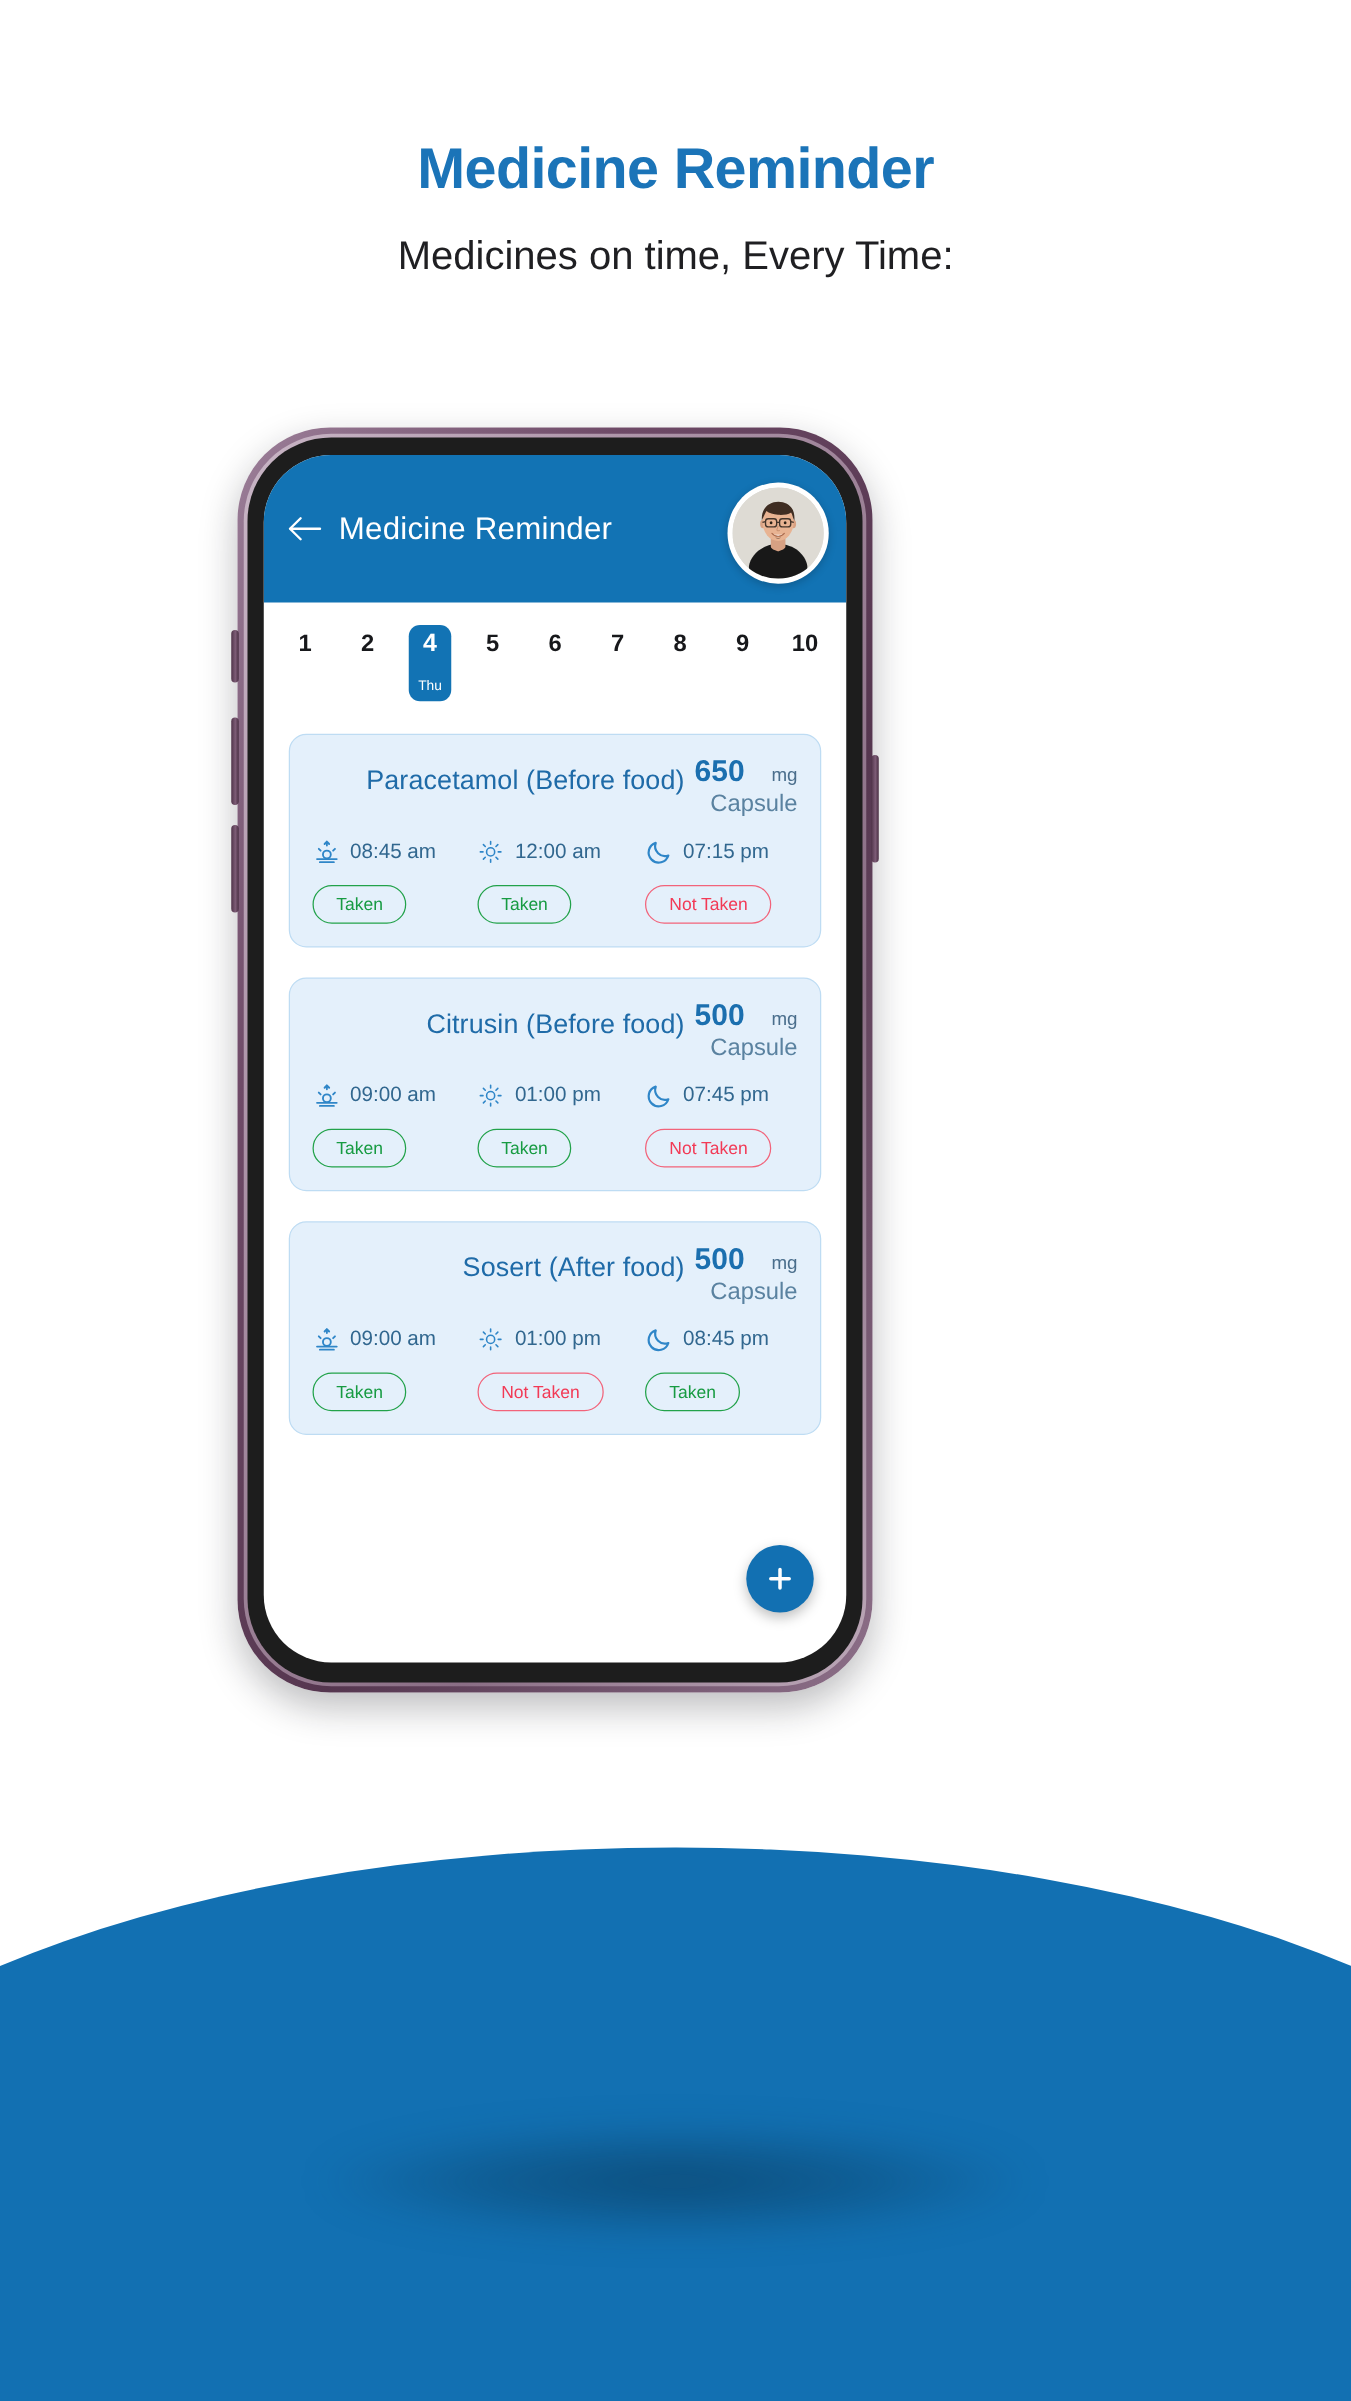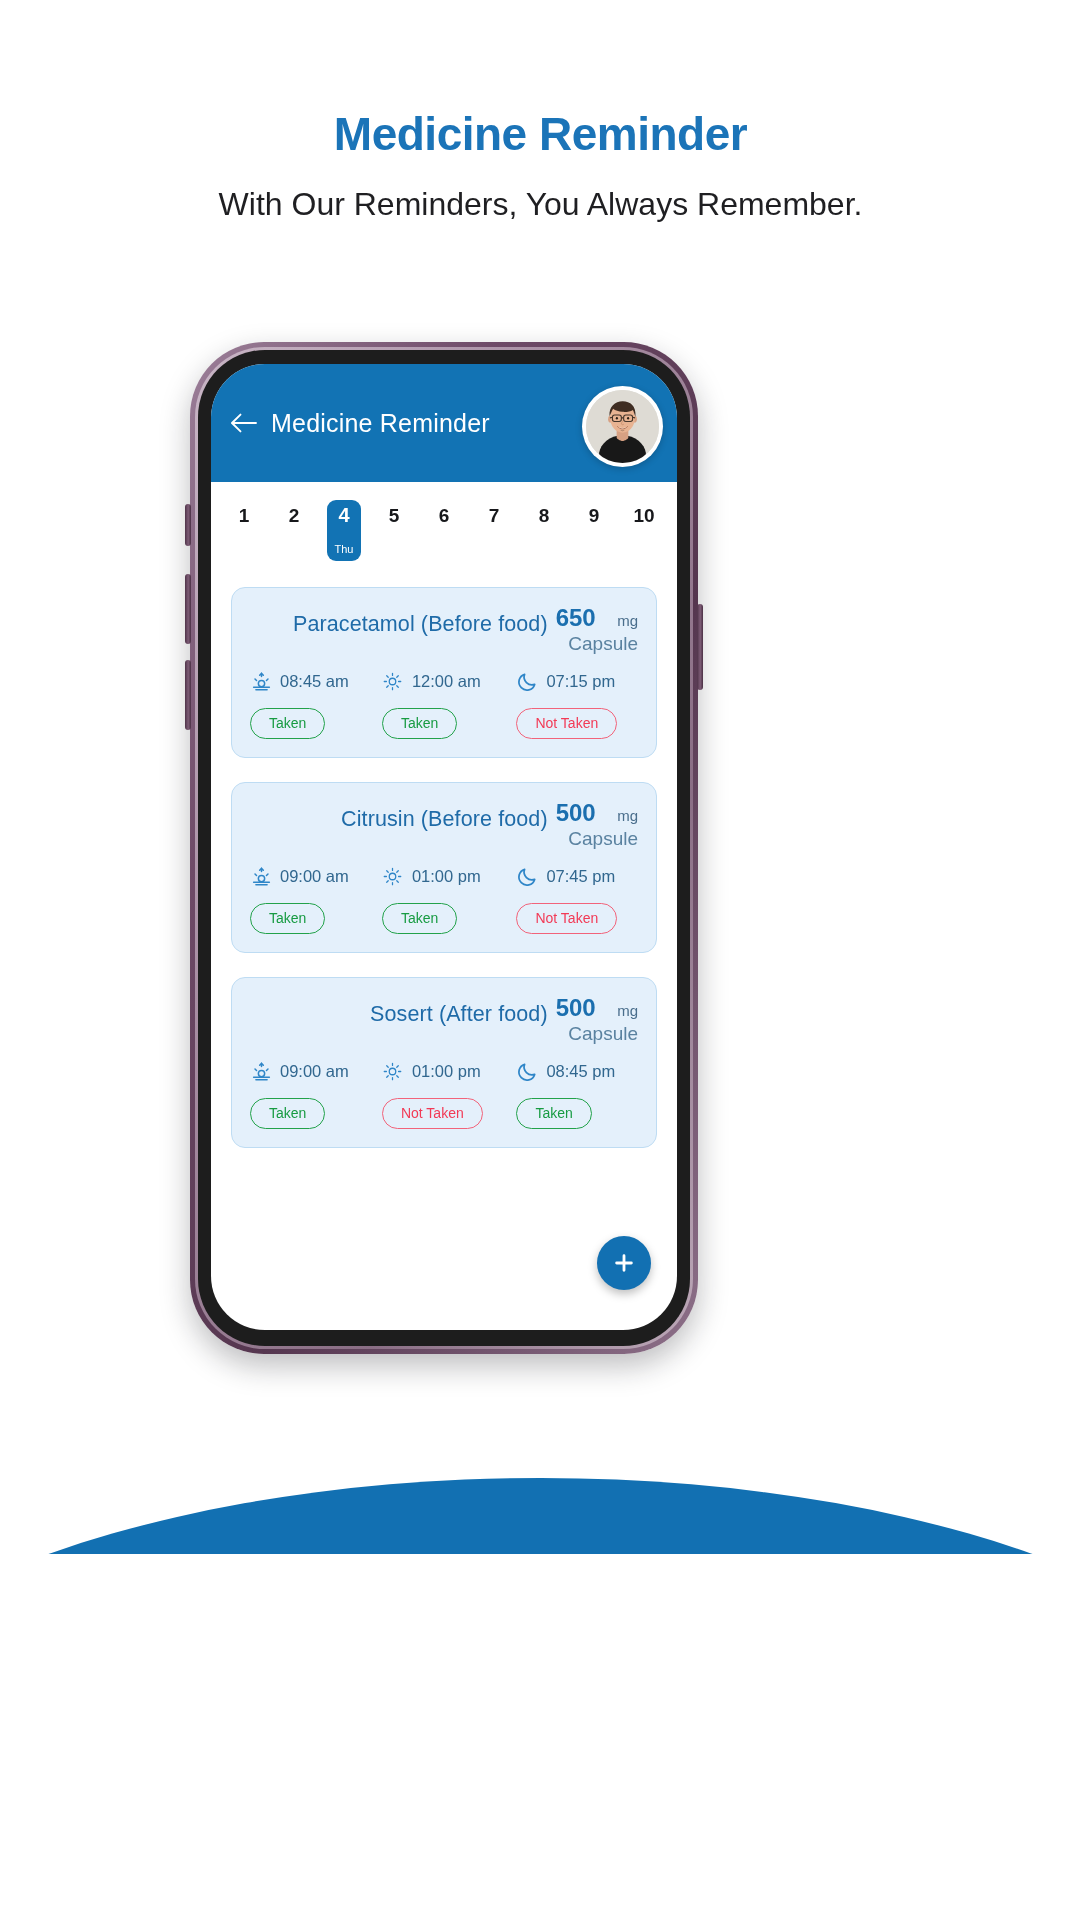--- a/index.html
+++ b/index.html
@@ -2,21 +2,21 @@
 <html><head>
 <meta charset="utf-8">
 <style>
   * { box-sizing: border-box; margin: 0; padding: 0; }
   html, body {
     width: 1081px; height: 1921px;
     background: #ffffff;
     font-family: "Liberation Sans", sans-serif;
     overflow: hidden;
   }
-  #stage { position: relative; width: 1081px; height: 1554px; background:#fff; overflow:hidden; }
+  #stage { position: relative; width: 1081px; height: 1921px; background:#fff; overflow:hidden; }
 
   
   .blue-curve {
     position: absolute;
     left: -230px;
     top: 1478px;
     width: 1541px;
     height: 1000px;
     background: #1270b2;
     border-top-left-radius: 770px 330px;
@@ -237,21 +237,21 @@
 </head>
 <body>
 
 <div id="stage">
 
   <div class="blue-curve"></div>
   <div class="phone-shadow"></div>
 
   <div class="h-title">Medicine Reminder</div>
   <div class="h-sub">
-    <div>With Our Reminders, You Always Remember.</div>
+    <div>Medicines on time, Every Time:</div>
   </div>
 
   <div class="phone-outer">
     <div class="btn-side btn-silent"></div>
     <div class="btn-side btn-volup"></div>
     <div class="btn-side btn-voldn"></div>
     <div class="btn-side btn-power"></div>
 
     <div class="phone-mid">
     <div class="phone-bezel">

